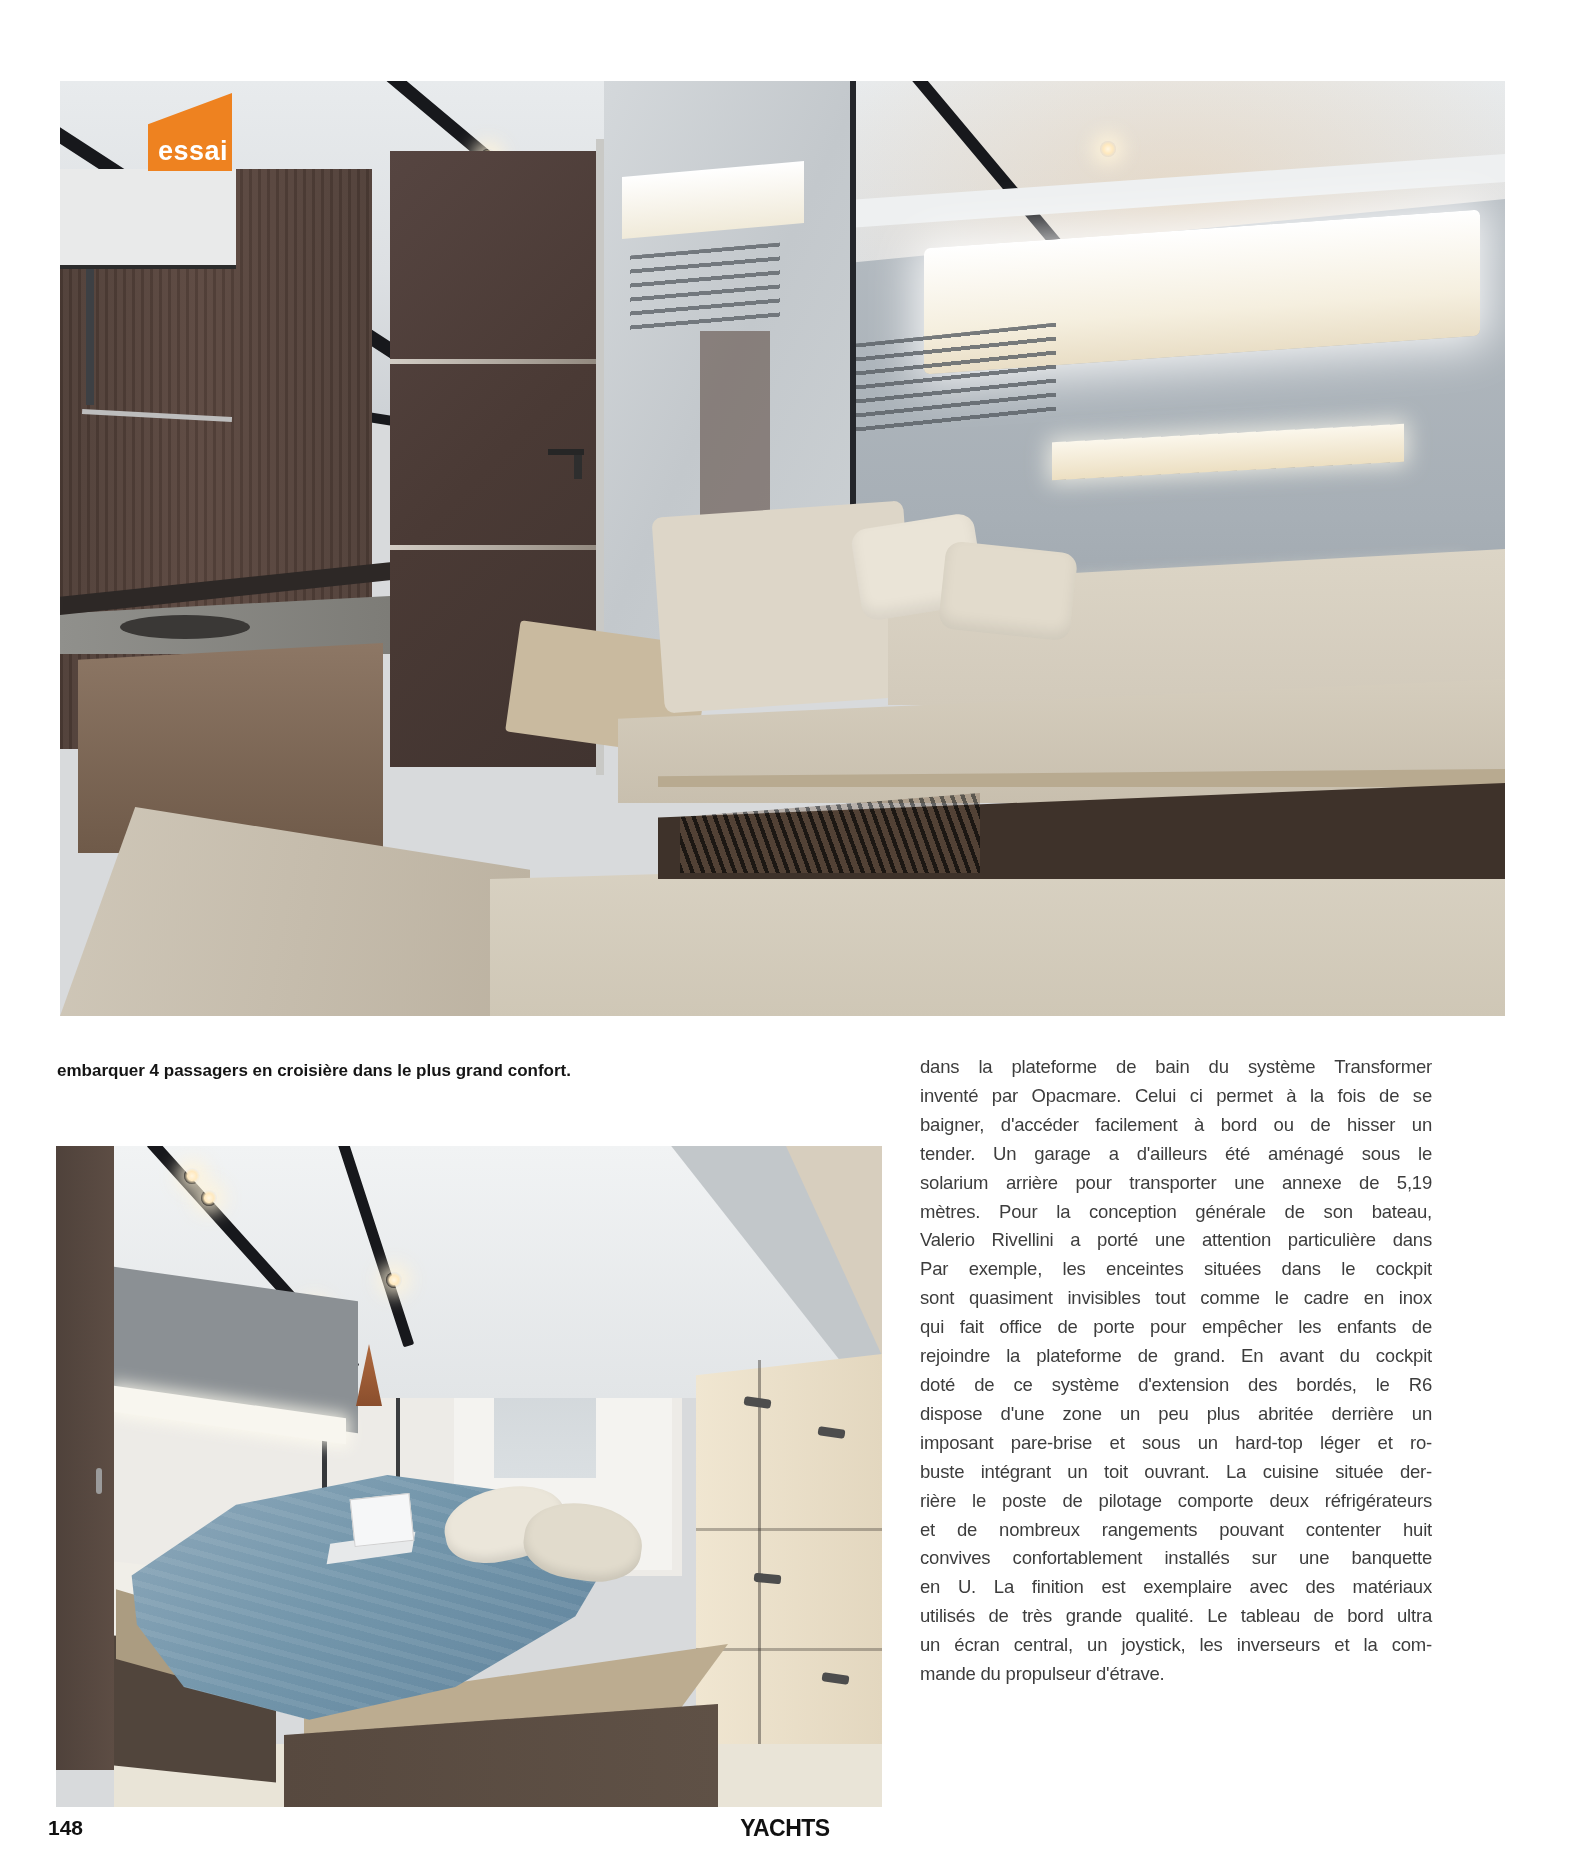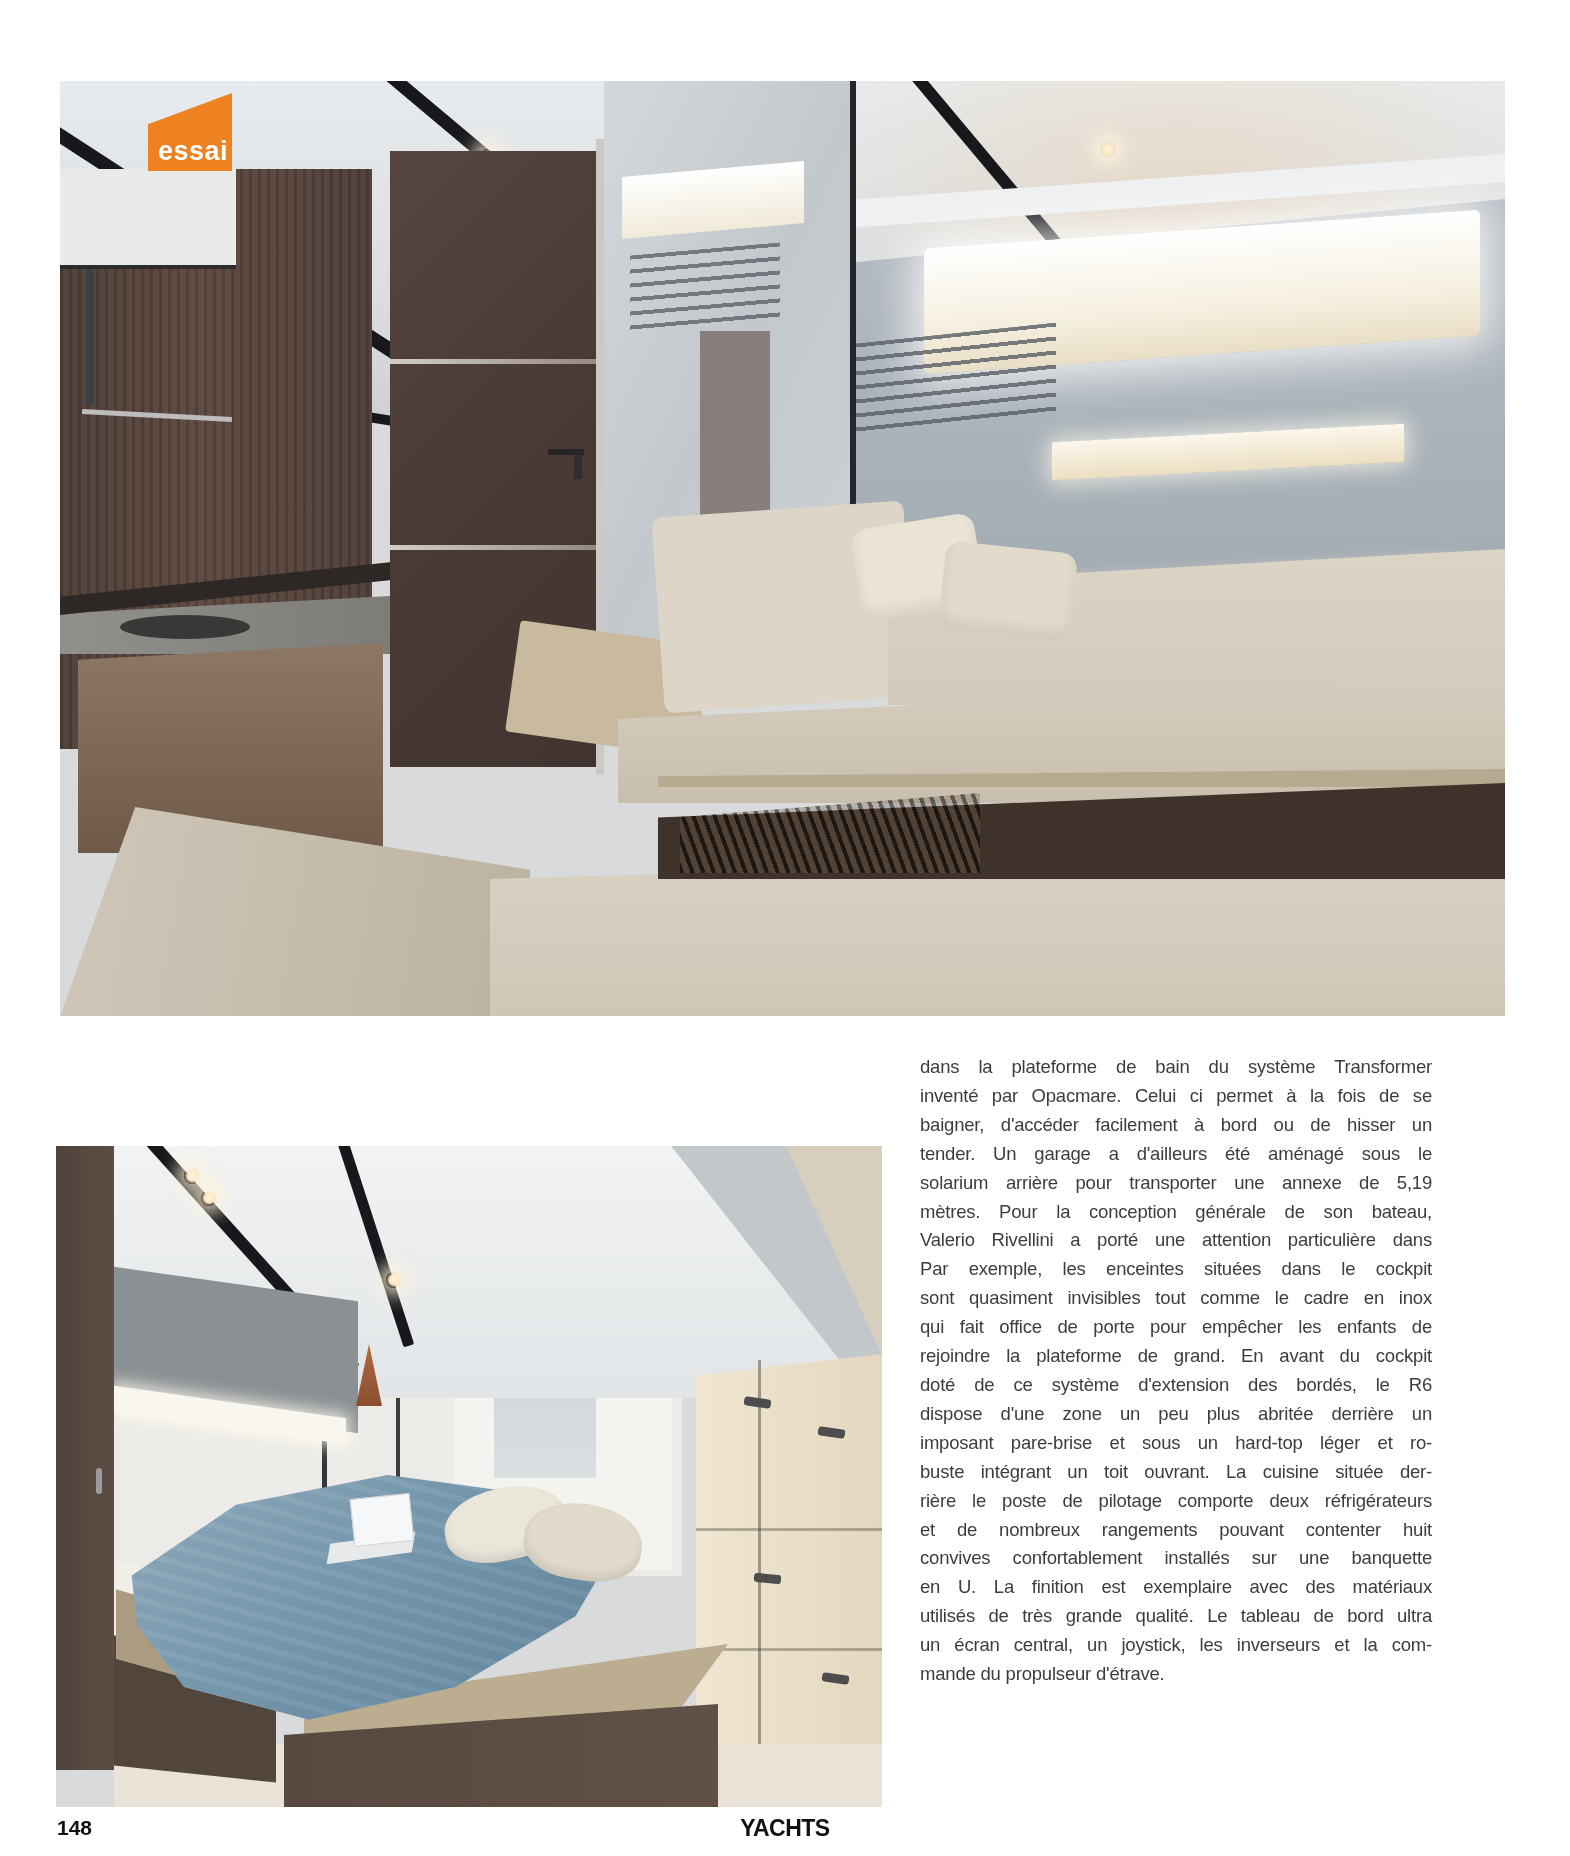--- a/index.html
+++ b/index.html
@@ -94,21 +94,21 @@
   .pc-pillow1{left:388px;top:342px;width:122px;height:72px;background:#ebe6da;border-radius:48% 48% 42% 42%;transform:rotate(-12deg);box-shadow:inset 0 -6px 10px rgba(0,0,0,.10);}
   .pc-pillow2{left:468px;top:358px;width:118px;height:76px;background:#e1dbcc;border-radius:48% 48% 42% 42%;transform:rotate(8deg);box-shadow:inset 0 -6px 10px rgba(0,0,0,.10);}
   .pc-lapscr{left:296px;top:350px;width:58px;height:46px;background:#f6f7f8;border:1px solid #cfcfcf;transform:rotate(-6deg);}
   .pc-lapbase{left:272px;top:392px;width:86px;height:20px;background:#e7e9ea;transform:rotate(-8deg) skewX(-18deg);}
 
   
   .caption{left:57px;top:1036px;width:680px;font-size:17px;font-weight:bold;line-height:27px;color:#151515;}
   .article{left:920px;top:1032px;width:512px;font-size:18.5px;line-height:28.9px;color:#3d3d3d;letter-spacing:-0.2px;}
   .article .line{text-align:justify;text-align-last:justify;white-space:normal;}
   .article .line:last-child{text-align-last:left;}
-  .pagenum{left:57px;top:1795px;font-size:21px;font-weight:bold;color:#111;}
+  .pagenum{left:48px;top:1795px;font-size:21px;font-weight:bold;color:#111;}
   .brand{left:0;top:1794px;width:1570px;text-align:center;font-size:23px;font-weight:bold;letter-spacing:-0.5px;color:#111;}
 </style>
 </head>
 <body>
 
 <div class="page">
 
   <div class="photo" id="photo-salon">
     <div class="ps-ceiling"></div>
     <div class="ps-warm"></div>
@@ -164,20 +164,21 @@
     <div class="ps-trim"></div>
     <div class="ps-base"></div>
     <div class="ps-louver"></div>
 
     <div class="badge">
       <span>essai</span>
     </div>
   </div>
 
   <div class="abs caption">
+      <div class="cap-line">embarquer 4 passagers en croisière dans le plus grand confort.</div>
     </div>
 
   <div class="photo" id="photo-cabin">
     <div class="pc-wall"></div>
     <div class="pc-cab"></div>
     <div class="pc-glass"></div>
     <div class="pc-slit1"></div>
     <div class="pc-slit2"></div>
     <div class="pc-ceiling"></div>
     <div class="pc-slope"></div>

